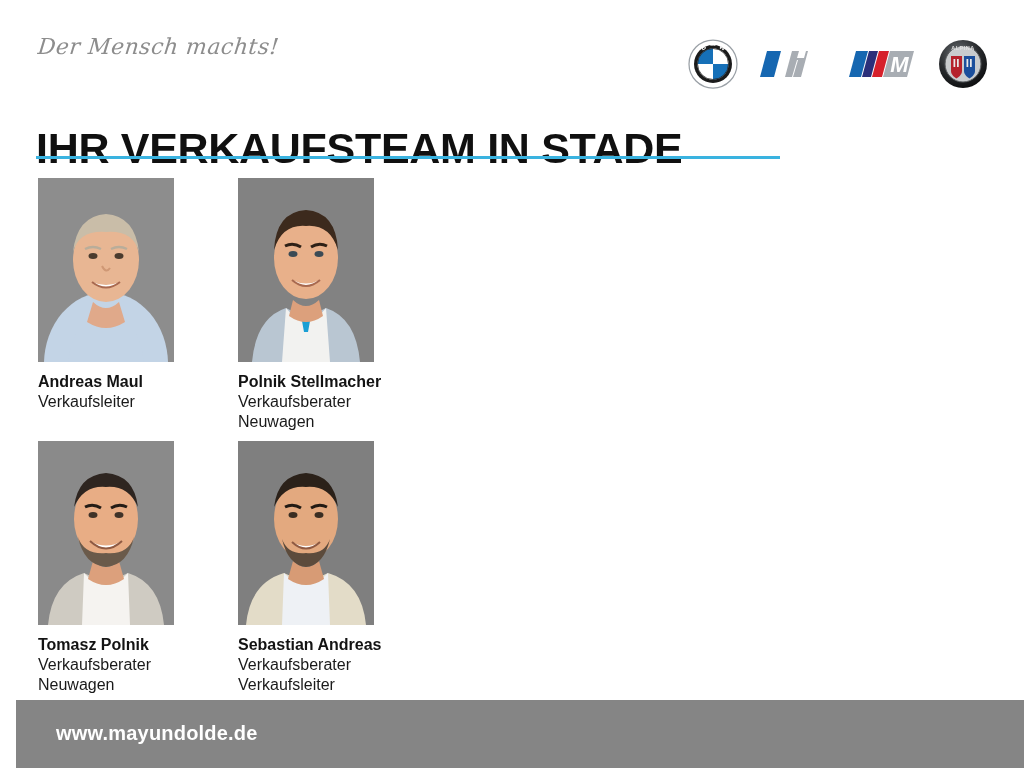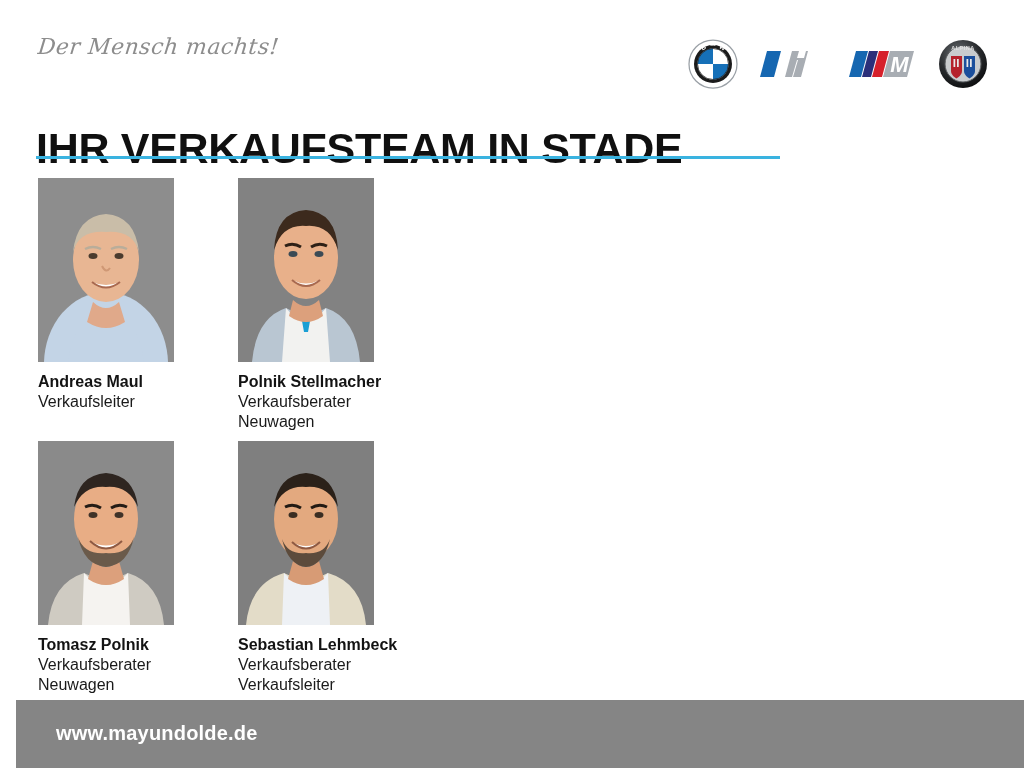--- a/index.html
+++ b/index.html
@@ -294,21 +294,21 @@
           <path d="M36 66 q4 -32 32 -34 q28 2 32 34 q-10 -22 -32 -20 q-22 -2 -32 20 Z" fill="#2b2119"></path>
           <path d="M44 98 q6 26 24 28 q18 -2 24 -28 q-6 16 -24 14 q-18 2 -24 -14 Z" fill="#5c4b3c"></path>
           <ellipse cx="55" cy="74" rx="4.5" ry="3" fill="#3a2d22"></ellipse>
           <ellipse cx="81" cy="74" rx="4.5" ry="3" fill="#3a2d22"></ellipse>
           <path d="M47 66 q8 -4 16 1" stroke="#221a13" stroke-width="3" fill="none"></path>
           <path d="M73 67 q8 -5 16 -1" stroke="#221a13" stroke-width="3" fill="none"></path>
           <path d="M54 101 q14 12 28 0 q-14 8 -28 0 Z" fill="#ffffff"></path>
           <path d="M54 101 q14 13 28 0" stroke="#8f5a42" stroke-width="2" fill="none"></path>
         </svg>
       </div>
-      <div class="member-name">Sebastian Lehmbeck</div>
+      <div class="member-name">Sebastian Andreas</div>
       <div class="member-role">
         <div>Verkaufsberater</div>
         <div>Verkaufsleiter</div>
       </div>
     </div>
 
   </div>
 </div>
 
 <div id="footer">

